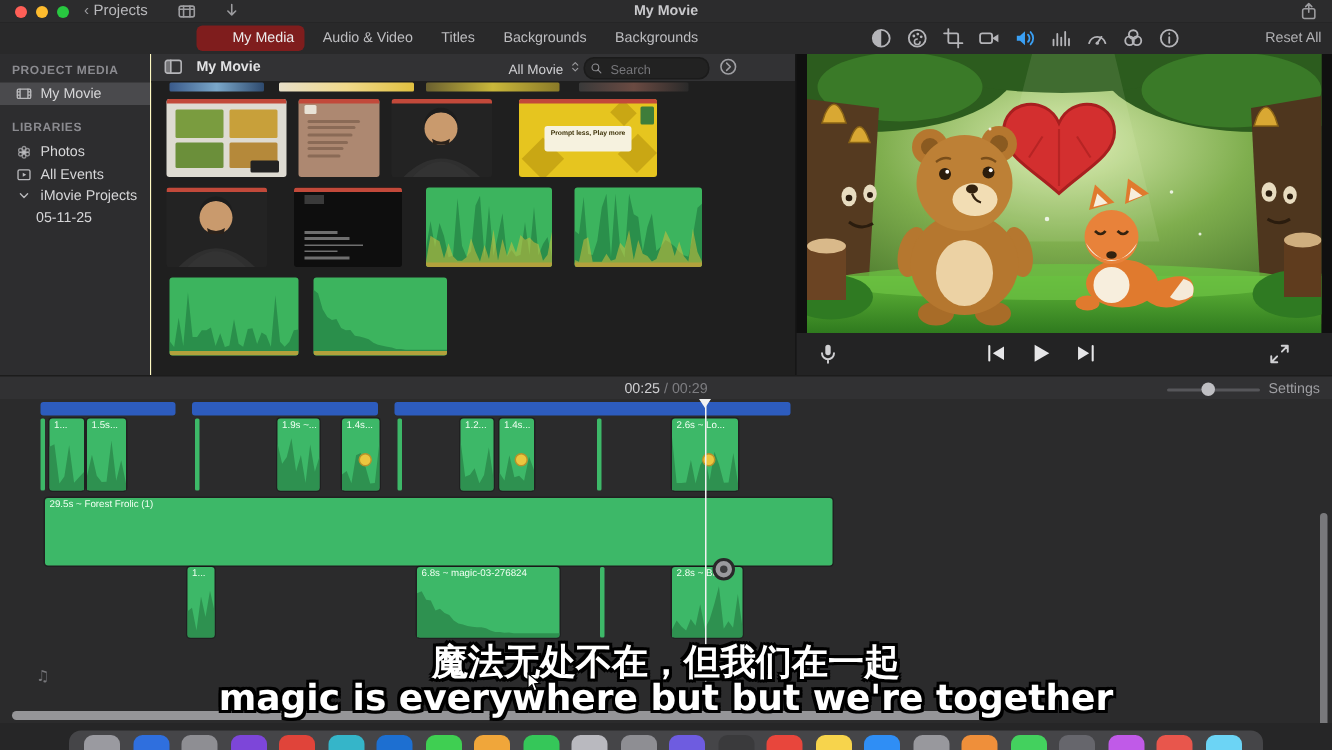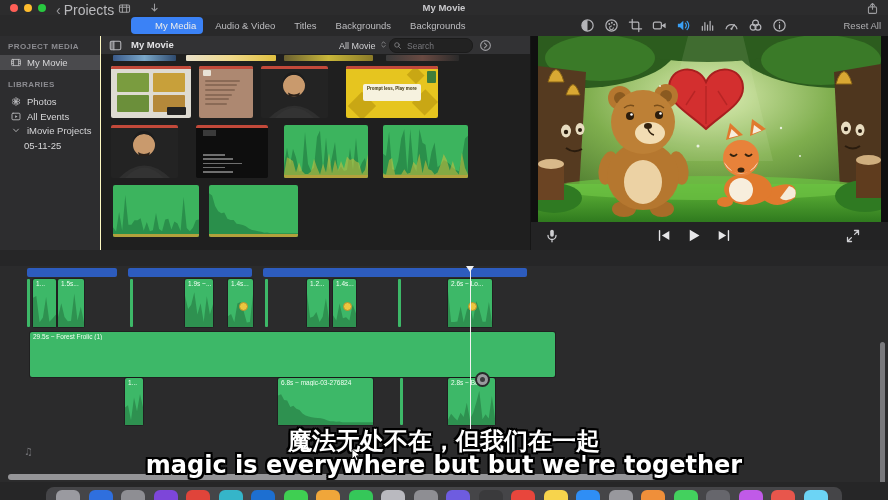--- a/index.html
+++ b/index.html
@@ -2,30 +2,30 @@
 <html><head>
 <meta charset="utf-8">
 <style>
   html,body{margin:0;padding:0;width:888px;height:500px;overflow:hidden;background:#262627;
     font-family:"Liberation Sans",sans-serif;-webkit-font-smoothing:antialiased;}
   #app{position:relative;width:888px;height:500px;background:#262627;}
   
   #titlebar{position:absolute;left:0;top:0;width:888px;height:15px;background:#2c2c2d;border-bottom:1px solid #1a1a1a;}
   .tl{position:absolute;top:4px;width:8px;height:8px;border-radius:50%;}
   #tl-red{left:10px;background:#ff5f57}#tl-yellow{left:24px;background:#febc2e}#tl-green{left:38px;background:#28c840}
-  #back-btn{position:absolute;left:56px;top:2px;font-size:14px;color:#b9b9bc;text-align:right;}
+  #back-btn{position:absolute;left:56px;top:2px;font-size:10px;color:#b9b9bc;text-align:right;}
   #back-btn .chev{margin-right:3px;color:#9a9a9e}
   .tb-icon{position:absolute;top:1px;width:14px;height:13px;color:#9c9c9f}
   .tb-icon svg{width:13px;height:13px}
   #win-title{position:absolute;left:0;right:0;top:2px;text-align:center;font-size:9.5px;color:#c9c9cc;font-weight:bold;}
   
   #toolbar{position:absolute;left:0;top:15px;width:888px;height:21px;background:#29292a;border-bottom:1px solid #151515;}
   #tabs{position:absolute;left:131px;top:2px;display:flex;gap:5px;}
   .tab{font-size:9.5px;color:#bdbdc0;padding:3px 7px;border-radius:4px;white-space:nowrap;}
-  .tab.active{background:#3b82f6;color:#ececec;padding-left:24px;}
+  .tab.active{background:#7f1d1d;color:#ececec;padding-left:24px;}
   #previewtools{position:absolute;left:580px;top:3px;display:flex;gap:9px;align-items:center;}
   .ptool{width:15px;height:15px;color:#b4b4b8}
   .ptool svg{width:15px;height:15px}
   .ptool.active{color:#3aa0f5}
   #reset-all{position:absolute;right:7px;top:5px;font-size:9.5px;color:#b0b0b3;}
   
   #sidebar{position:absolute;left:0;top:36px;width:100px;height:214px;background:#2d2d2f;border-right:1px solid #fef9c3;}
   .side-h{position:absolute;left:8px;font-size:8px;color:#8b8b90;letter-spacing:.4px;font-weight:bold;}
   .side-row{position:absolute;left:0;width:100px;height:15px;display:flex;align-items:center;gap:5px;padding-left:10px;box-sizing:border-box;
     font-size:9.5px;color:#d6d6d8;white-space:nowrap;}
@@ -462,20 +462,26 @@
               <path d="M12.2 3.5v9"></path>
               <path d="M3 3.8L10 8l-7 4.2z" fill="currentColor" stroke="none"></path>
             </svg></span>
       </div>
       <span class="pc-ic" style="right:28px;left:auto"><svg viewBox="0 0 16 16" fill="none" stroke="currentColor" stroke-width="1.3" stroke-linecap="round" stroke-linejoin="round">
             <path d="M9.5 2.5h4v4M6.5 13.5h-4v-4M13.3 2.7L9.6 6.4M2.7 13.3l3.7-3.7"></path>
           </svg></span>
     </div>
   </div>
 
+  <div id="transportbar">
+    <span id="timecode"><span>00:25</span><span class="total"><span> / </span><span>00:29</span></span></span>
+    <span id="zoomline"></span>
+    <span id="zoomknob"></span>
+    <span id="settings-label">Settings</span>
+  </div>
 
   <div id="timeline">
     <span id="note-icon">♫</span>
     <div id="hscroll"></div>
     <div id="vscroll"></div>
   <div class="titlebarclip" style="left: 27px; width: 90px;"></div>
       <div class="titlebarclip" style="left: 128px; width: 124px;"></div>
       <div class="titlebarclip" style="left: 263px; width: 264px;"></div>
       <div class="sliver" style="left: 27px; top: 13px; height: 48px;"></div>
       <div class="sliver" style="left: 130px; top: 13px; height: 48px;"></div>

